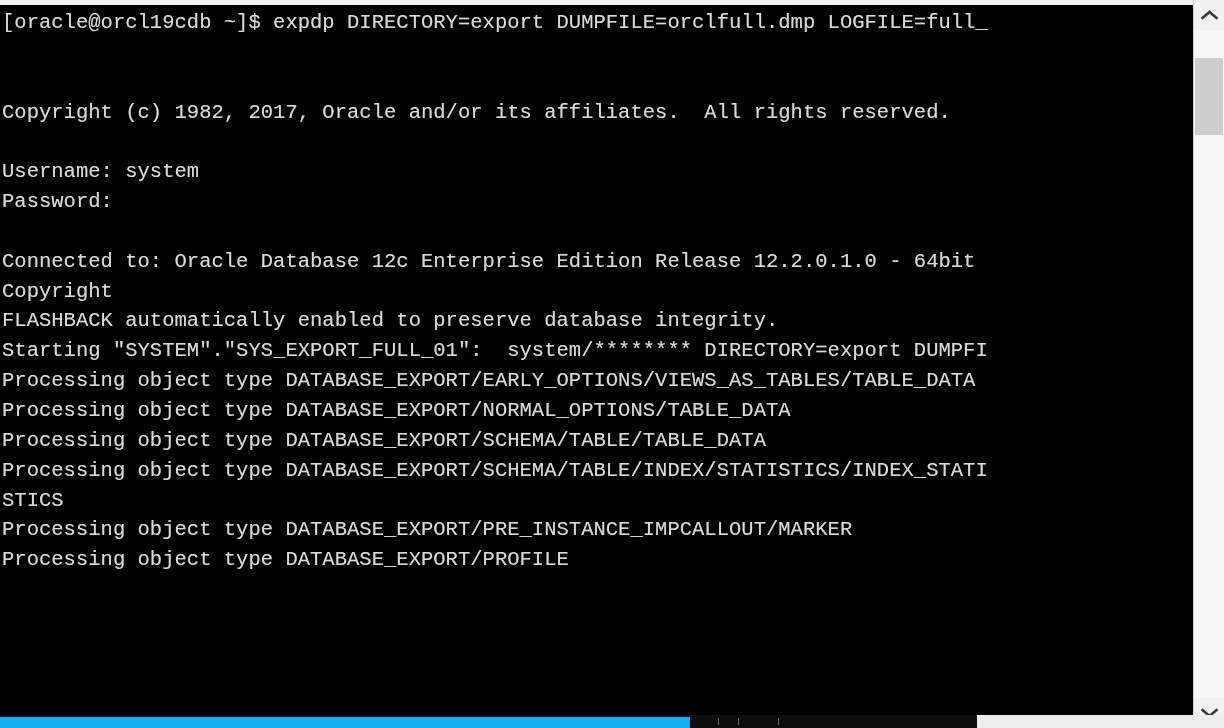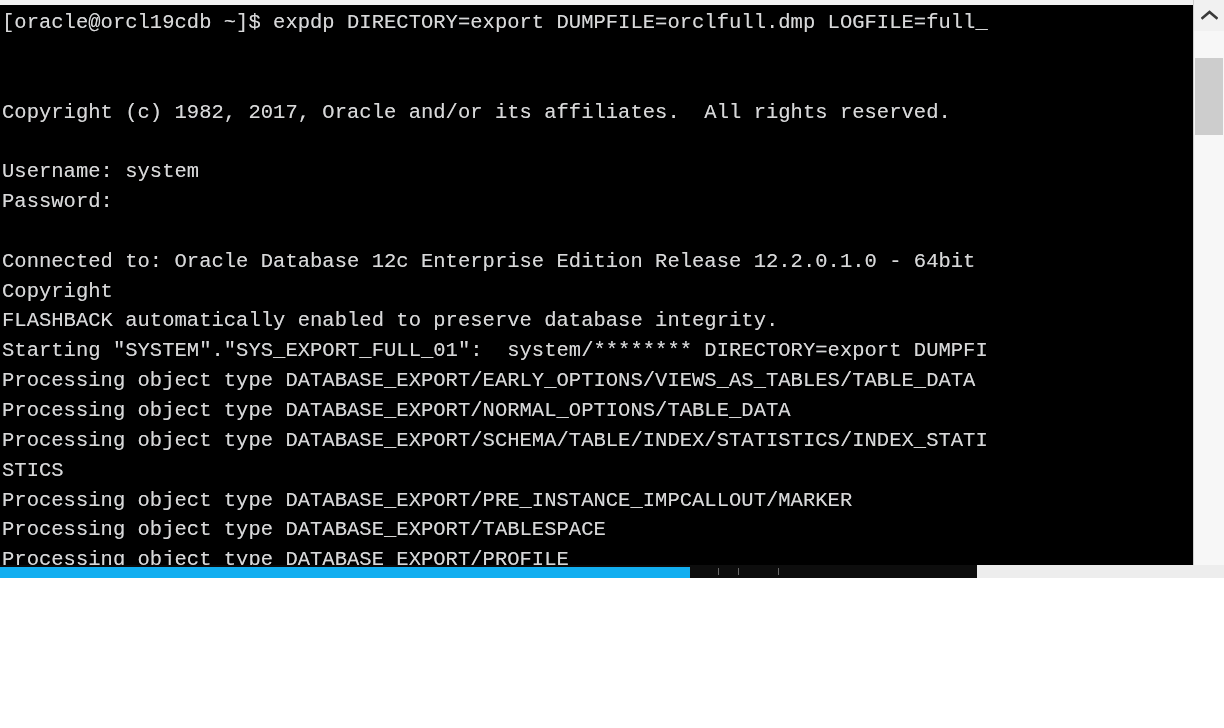--- a/index.html
+++ b/index.html
@@ -11,21 +11,21 @@
   body {
     width: 1224px;
     height: 728px;
     overflow: hidden;
     font-family: "Liberation Mono", "DejaVu Sans Mono", monospace;
   }
 
   #app {
     position: relative;
     width: 1224px;
-    height: 578px;
+    height: 728px;
     background: #000000;
     overflow: hidden;
   }
 
   
   .top-strip {
     position: absolute;
     top: 0;
     left: 0;
     width: 1193px;
@@ -165,24 +165,24 @@
       <div class="term-line blank">&nbsp;</div>
       <div class="term-line">Username: system</div>
       <div class="term-line">Password:</div>
       <div class="term-line blank">&nbsp;</div>
       <div class="term-line">Connected to: Oracle Database 12c Enterprise Edition Release 12.2.0.1.0 - 64bit</div>
       <div class="term-line">Copyright</div>
       <div class="term-line">FLASHBACK automatically enabled to preserve database integrity.</div>
       <div class="term-line">Starting "SYSTEM"."SYS_EXPORT_FULL_01":  system/******** DIRECTORY=export DUMPFI</div>
       <div class="term-line">Processing object type DATABASE_EXPORT/EARLY_OPTIONS/VIEWS_AS_TABLES/TABLE_DATA</div>
       <div class="term-line">Processing object type DATABASE_EXPORT/NORMAL_OPTIONS/TABLE_DATA</div>
+      <div class="term-line">Processing object type DATABASE_EXPORT/SCHEMA/TABLE/TABLE_DATA</div>
       <div class="term-line">Processing object type DATABASE_EXPORT/SCHEMA/TABLE/INDEX/STATISTICS/INDEX_STATI</div>
       <div class="term-line">STICS</div>
       <div class="term-line">Processing object type DATABASE_EXPORT/PRE_INSTANCE_IMPCALLOUT/MARKER</div>
-      <div class="term-line">Processing object type DATABASE_EXPORT/TABLESPACE</div>
       <div class="term-line">Processing object type DATABASE_EXPORT/PROFILE</div>
 
     </div>
   </div>
 
   <div class="vscrollbar">
     <div class="vs-btn up">
       <span>
         <svg width="17" height="11" viewBox="0 0 17 11" aria-hidden="true">
           <path d="M1.5 8 L8.5 2 L15.5 8" fill="none" stroke="#3a3a3a" stroke-width="2.6" stroke-linecap="square" stroke-linejoin="miter"></path>

